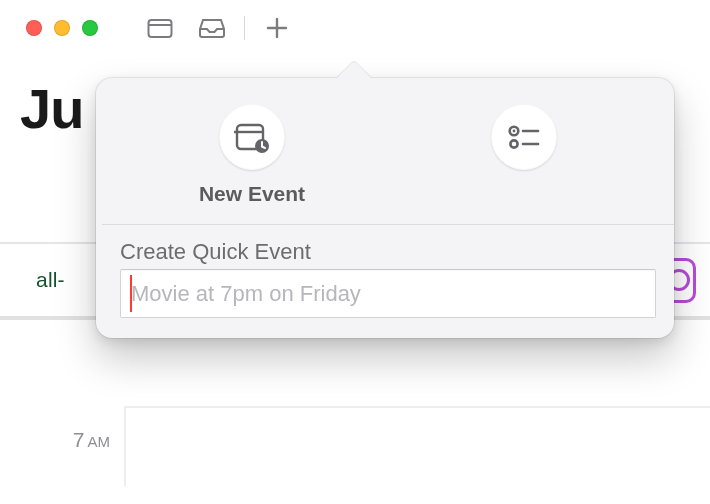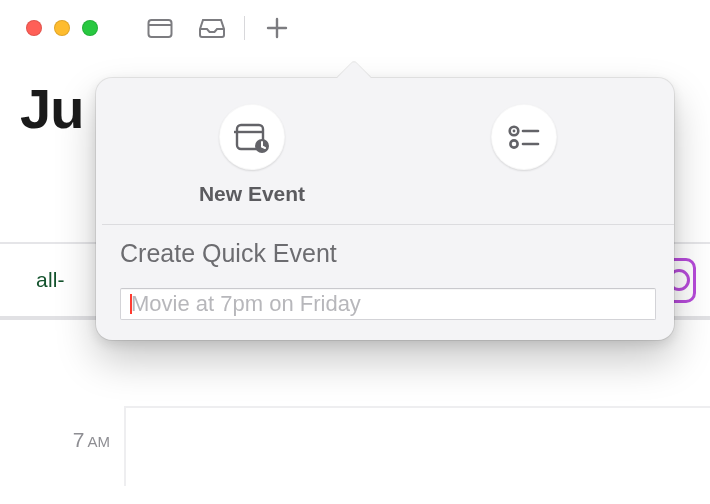--- a/index.html
+++ b/index.html
@@ -158,28 +158,28 @@
     font-weight: 600;
     color: #5b5b5f;
   }
   .pop-sep {
     height: 1px; background: #dcdcdf; margin: 0;
   }
   .quick {
     padding: 14px 18px 0 18px;
   }
   .quick-title {
-    font-size: 25px;
+    font-size: 22px;
     color: #6c6c70;
     font-weight: 500;
-    margin-bottom: 20px;
+    margin-bottom: 4px;
   }
   .quick-input {
     width: 100%;
-    height: 32px;
+    height: 49px;
     border: 1px solid #d3d3d7;
     border-top-color: #c9c9cd;
     border-radius: 2px;
     background: #ffffff;
     padding: 0 8px 0 10px;
     font-size: 22px;
     color: #333;
     outline: none;
     box-shadow: inset 0 1px 0 rgba(0,0,0,.03);
   }

